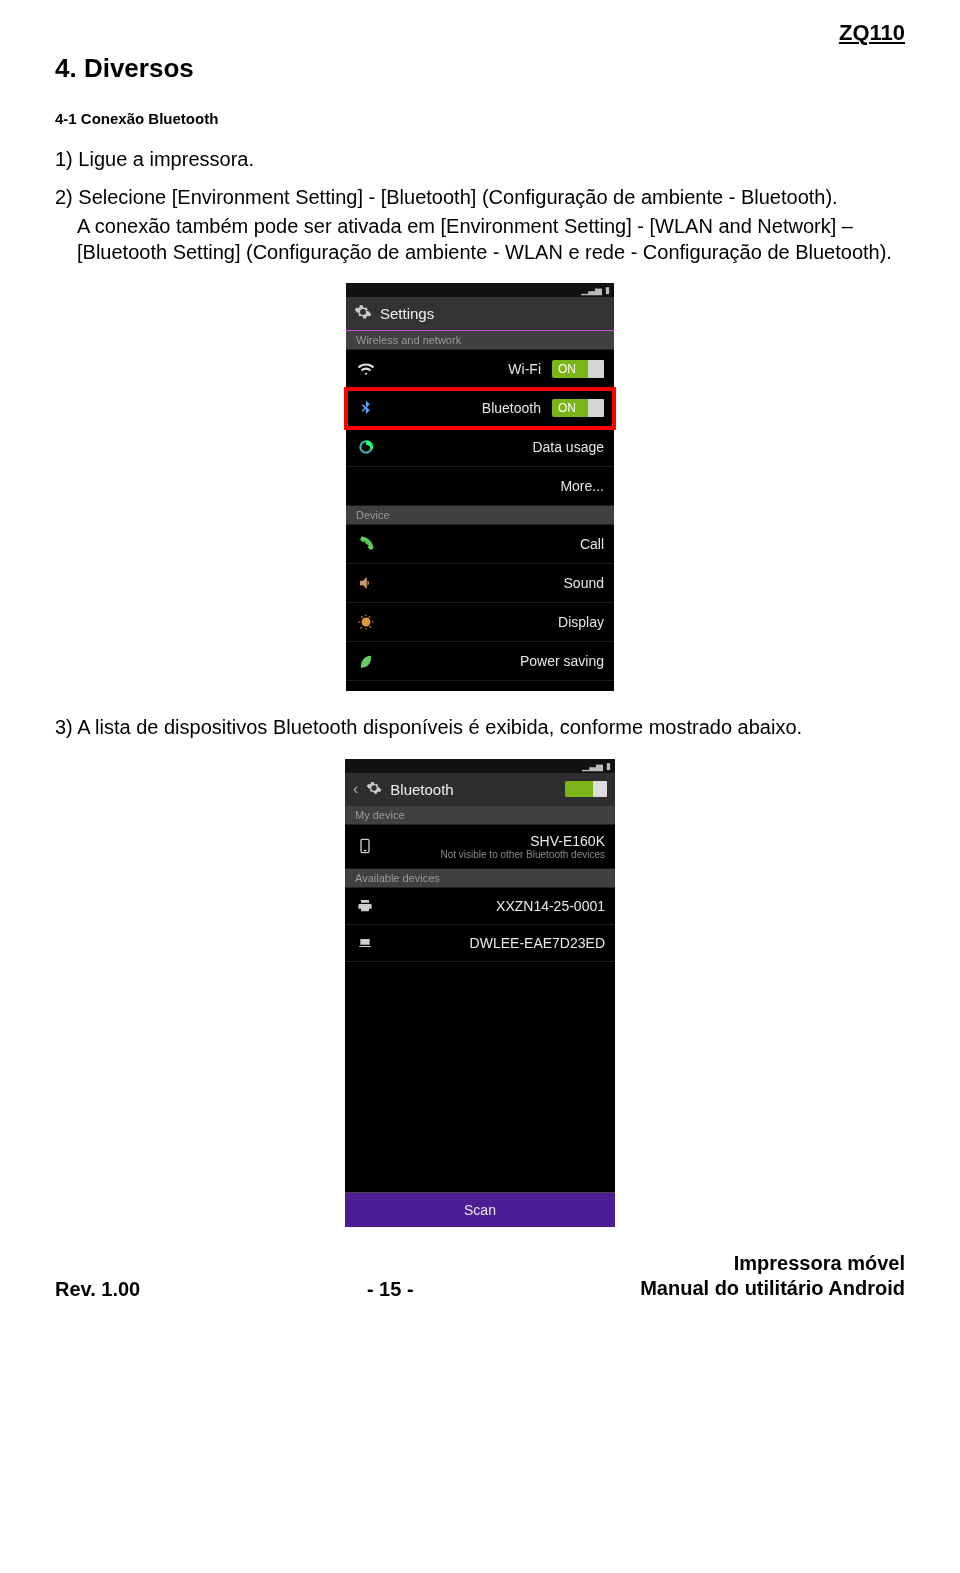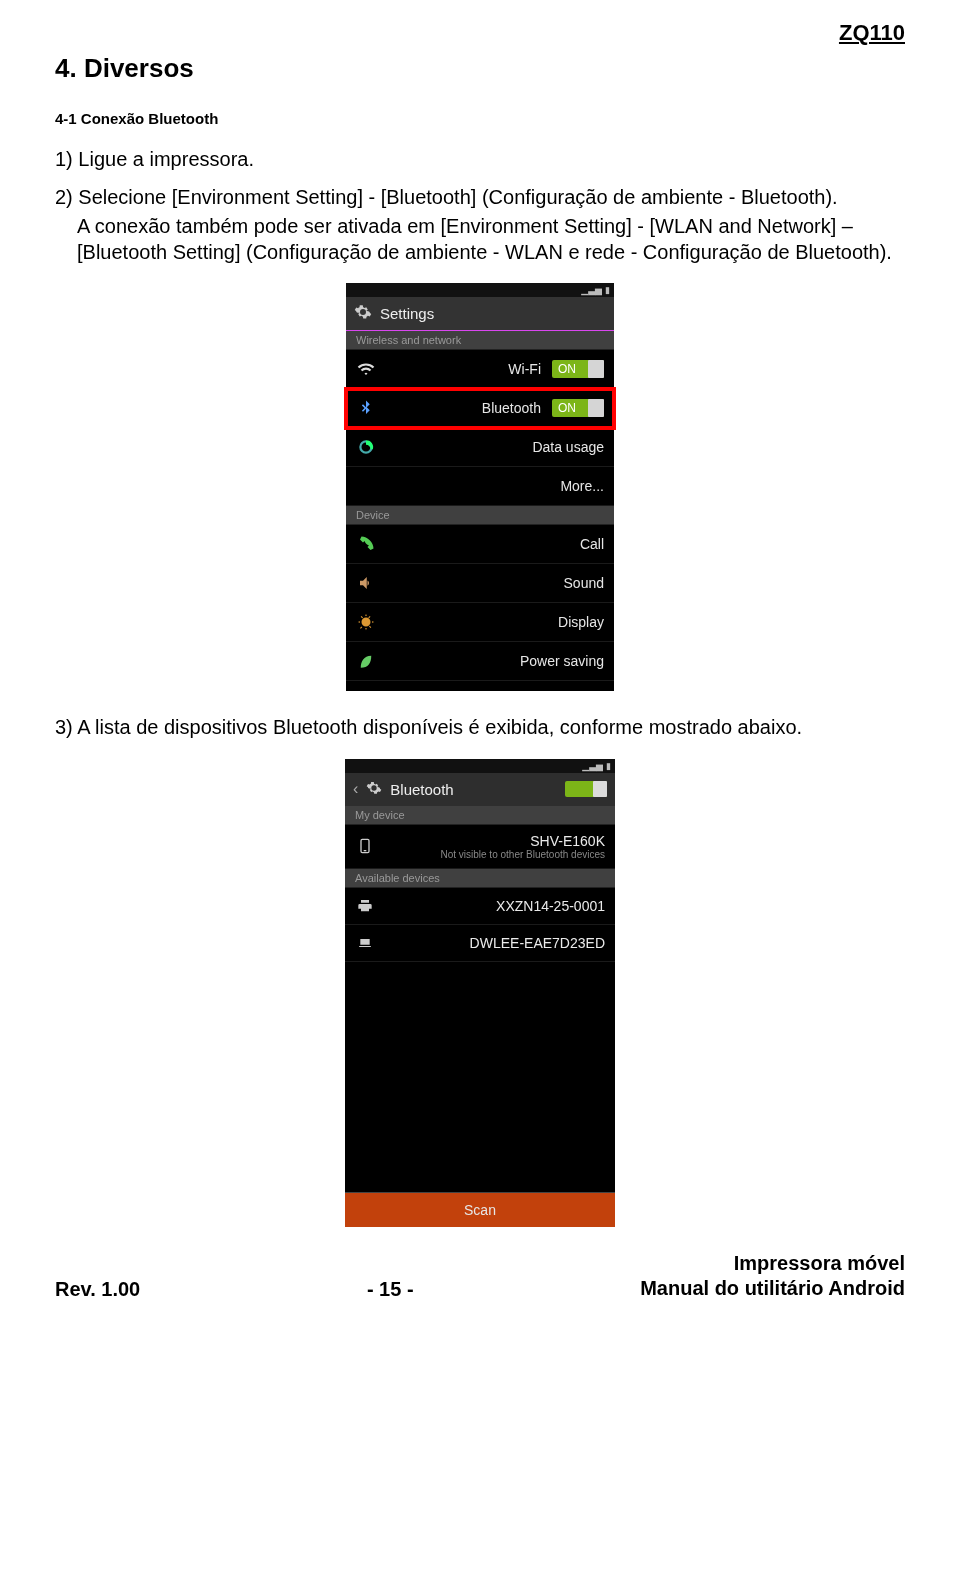--- a/index.html
+++ b/index.html
@@ -140,21 +140,21 @@
     position: absolute; right: 0; top: 0;
     width: 14px; height: 16px;
     background: #dcdcdc;
     border-radius: 1px;
   }
   .phone2 .row { padding: 8px 10px; }
   .phone2 .row .sub { font-size: 10px; color: #888; display: block; }
   .phone2 .row .devname { color: #eaeaea; font-size: 14px; }
   .phone2 .fill { height: 230px; background: #000; }
   .phone2 .scanbar {
-    background: #c2410c;
+    background: #4c1d95;
     text-align: center;
     padding: 9px 0;
     color: #e6e6e6;
     font-size: 14px;
     border-top: 1px solid #444;
   }
 
   .footer {
     display: flex;
     justify-content: space-between;

